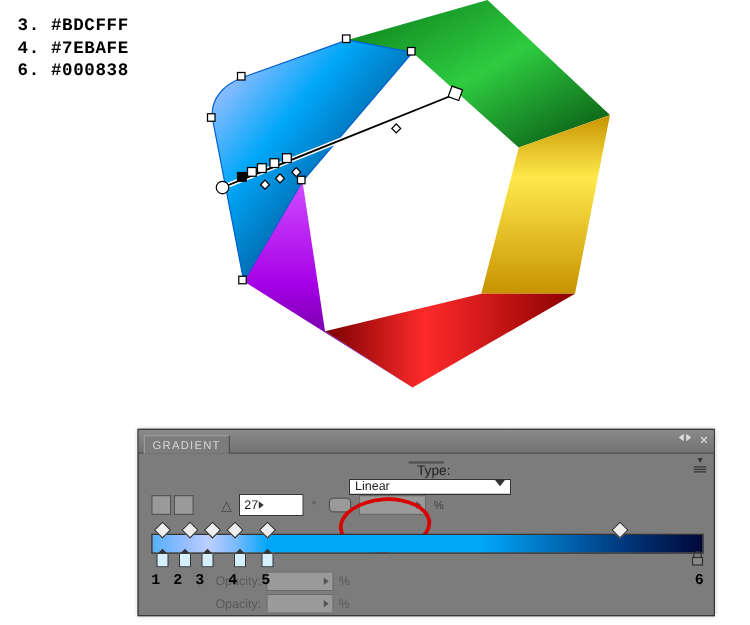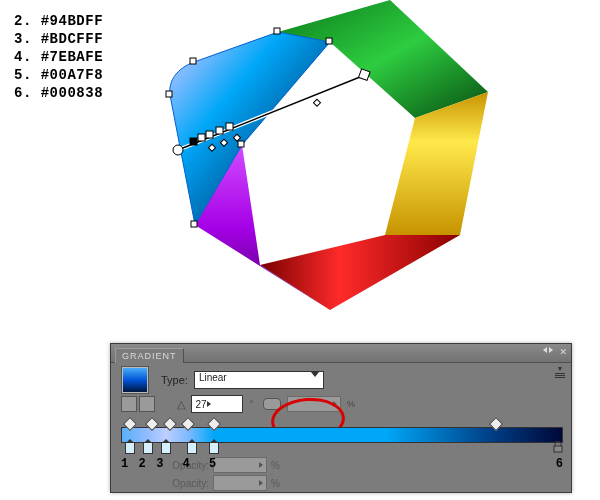--- a/index.html
+++ b/index.html
@@ -7,21 +7,21 @@
   .color-list { position:absolute; left:14px; top:12px; line-height:18px; font-weight:bold; font-family:"Courier New",monospace; font-size:14px; letter-spacing:0.5px; }
   .logo-wrap { position:absolute; left:150px; top:0px; }
   .panel { position:absolute; left:110px; top:343px; width:460px; height:148px; background:#7c7c7c; border:1px solid #3a3a3a; font-family:Tahoma,Verdana,sans-serif; font-size:10px; color:#222; box-shadow:0 0 4px rgba(0,0,0,0.3); }
   .panel-header { height:18px; background:linear-gradient(#8a8a8a,#727272); border-bottom:1px solid #505050; display:flex; align-items:center; padding:0 4px; position:relative; }
   .panel-tab { color:#d8d8d8; font-size:9px; letter-spacing:1px; padding:2px 6px; border-top:1px solid #9a9a9a; border-left:1px solid #9a9a9a; border-right:1px solid #505050; background:#7c7c7c; position:relative; top:2px; }
   .panel-close { position:absolute; right:4px; top:3px; display:flex; gap:2px; }
   .tri-left,.tri-right { width:0;height:0;border-top:3px solid transparent;border-bottom:3px solid transparent; }
   .tri-left{ border-right:4px solid #ddd;} .tri-right{border-left:4px solid #ddd;}
   .x-icon { color:#ddd; font-size:9px; margin-left:4px; cursor:default;}
   .panel-body { padding:6px 10px 6px 10px; position:relative; }
-  .row { display:flex; align-items:center; height:22px; }
+  .row { display:flex; align-items:center; height:22px;flex-direction:column; }
   .swatch { width:26px; height:26px; border:1px solid #555; background:linear-gradient(to bottom,#4fb4fb,#0055d8,#001030); box-shadow:inset 0 0 0 1px #bbb; }
   .type-label { margin-left:12px; font-size:11px; font-family:Tahoma,sans-serif; }
   .type-select { margin-left:6px; width:120px; height:16px; background:#fff; border:1px solid #333; font-size:10px; padding:0 4px; display:flex; align-items:flex-start; justify-content:space-between; }
   .dd-arrow { width:0;height:0;border-left:4px solid transparent;border-right:4px solid transparent;border-top:5px solid #333; }
   .menu-icon { position:absolute; right:6px; top:2px; color:#333; font-size:10px; display:flex; flex-direction:column; align-items:center; gap:1px;}
   .menu-icon .bar { width:10px;height:1px;background:#333; }
   .angle-row { display:flex; align-items:center; margin-top:4px; gap:6px; position:relative; }
   .tool-icons { display:flex; gap:2px; margin-right:16px;}
   .mini-icon { width:14px; height:14px; border:1px solid #555; background:#9a9a9a; }
   .angle-sym { font-size:11px; color:#444; }
@@ -41,24 +41,22 @@
   .lock-stop svg{display:block;}
   .stop-num { position:absolute; top:36px; font-size:12px; font-weight:bold; font-family:"Courier New",monospace; color:#000; }
   .faded-row { display:flex; align-items:center; gap:4px; color:#5a5a5a; font-size:10px; margin-top:2px; margin-left:40px;}
   .faded-row .lbl { width:48px; text-align:right; }
 </style>
 </head>
 <body>
 
 <div class="canvas-area">
   <div class="color-list">
-    <div><span>2.</span> <span>#94BDFF</span></div>
     <div><span>3.</span> <span>#BDCFFF</span></div>
     <div><span>4.</span> <span>#7EBAFE</span></div>
-    <div><span>5.</span> <span>#00A7F8</span></div>
     <div><span>6.</span> <span>#000838</span></div>
   </div>
 
   <div class="logo-wrap">
     <svg width="360" height="350" viewBox="0 0 360 350">
       <defs>
         <linearGradient id="gGreen" x1="0" y1="0" x2="1" y2="1">
             <stop offset="0" stop-color="#0a7a1a"></stop>
             <stop offset="0.5" stop-color="#2ecc40"></stop>
             <stop offset="1" stop-color="#064d10"></stop>

